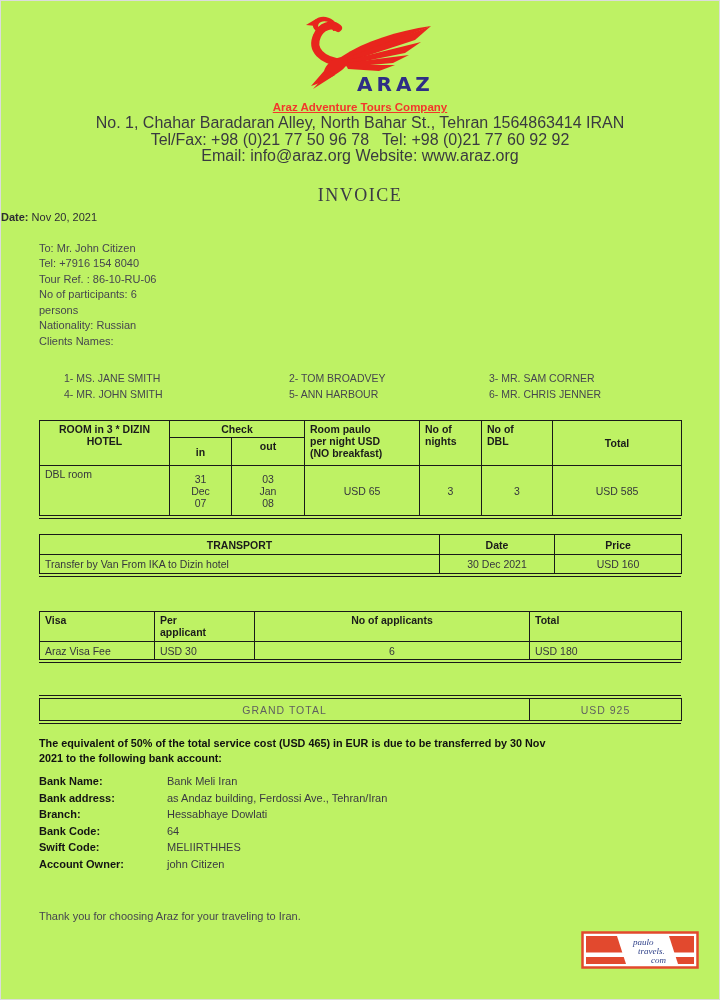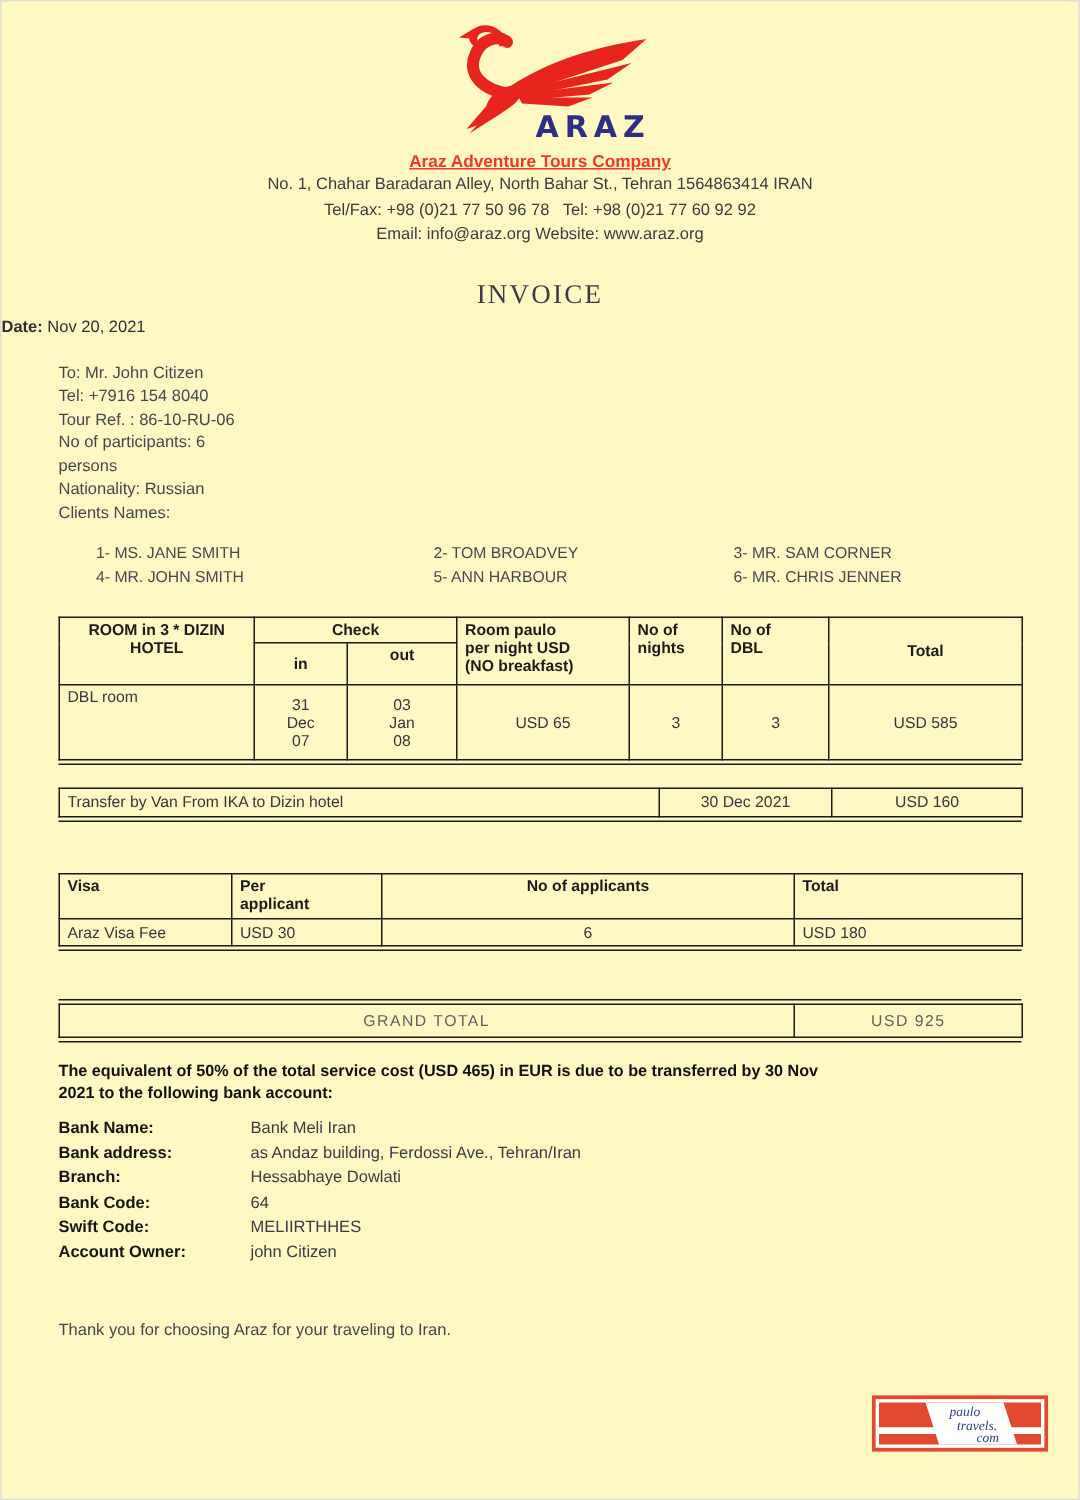--- a/index.html
+++ b/index.html
@@ -1,42 +1,42 @@
 <!DOCTYPE html>
 <html><head>
 <meta charset="utf-8">
 <style>
   * { box-sizing: border-box; }
   html,body { margin:0; padding:0; background:#f6f6f6; }
   .page {
     position:relative; width:720px; height:1000px; margin:0 auto;
-    background:#fef9c3; border:1px solid #dcdcdc;
+    background:#bef264; border:1px solid #dcdcdc;
     font-family:"Liberation Sans","DejaVu Sans",sans-serif;
     color:#3e3e46; overflow:hidden;
   }
   .pre { white-space:pre-line; }
 
   
   .brand { text-align:center; padding-top:12px; }
   .logo-svg { display:inline-block; }
   .company-name { color:#f2372b; font-weight:bold; font-size:11.5px; text-decoration:underline; margin-top:0px; }
-  .addr { font-size:11px; line-height:13.5px; color:#3a3a40; margin-top:3px; }
+  .addr { font-size:16px; line-height:13.5px; color:#3a3a40; margin-top:3px; }
 
   
   .invoice-title { text-align:center; font-family:"Liberation Serif","DejaVu Serif",serif;
     font-size:18px; letter-spacing:1.5px; color:#3a3a45; margin-top:22px; }
   .date-row { text-align:left; padding-right:56px; font-size:11px; margin-top:5px; color:#2d2d33; }
   .date-label { font-weight:bold; }
 
   .content { padding:0 38px; }
 
   
   .client { margin-top:18px; font-size:11px; line-height:15.5px; color:#46464f; }
   .names { display:grid; grid-template-columns:225px 200px auto; padding-left:25px;
-    margin-top:11px; font-size:10.5px; line-height:16px; color:#46464f; }
+    margin-top:21px; font-size:10.5px; line-height:16px; color:#46464f; }
 
   
   table { border-collapse:collapse; width:642px; table-layout:fixed; }
   td, th { border:1px solid #191919; font-size:10.5px; padding:2px 5px; color:#35353d; vertical-align:middle; }
   .hdr { font-weight:bold; color:#1b1b1b; }
   .c { text-align:center; }
   .l { text-align:left; }
   .vt { vertical-align:top; }
   .tbl-wrap { border-bottom:1px solid #191919; padding-bottom:2px; width:642px; }
   .gt-wrap  { border-top:1px solid #191919; padding-top:2px; border-bottom:1px solid #191919; padding-bottom:2px; width:642px; }
@@ -159,20 +159,25 @@
     </div>
 
     <div class="tbl-wrap transport-wrap" style="margin-top:15px">
       <table>
         <colgroup>
           <col style="width:400px">
             <col style="width:115px">
             <col style="width:127px">
         </colgroup>
         <tbody>
+            <tr>
+          <td class="hdr c" style="height:20px">TRANSPORT</td>
+          <td class="hdr c">Date</td>
+          <td class="hdr c">Price</td>
+        </tr>
         <tr>
           <td class="l" style="height:19px">Transfer by Van From IKA to Dizin hotel</td>
           <td class="c">30 Dec 2021</td>
           <td class="c">USD 160</td>
         </tr>
       </tbody>
         </table>
     </div>
 
     <div class="tbl-wrap visa-wrap">

